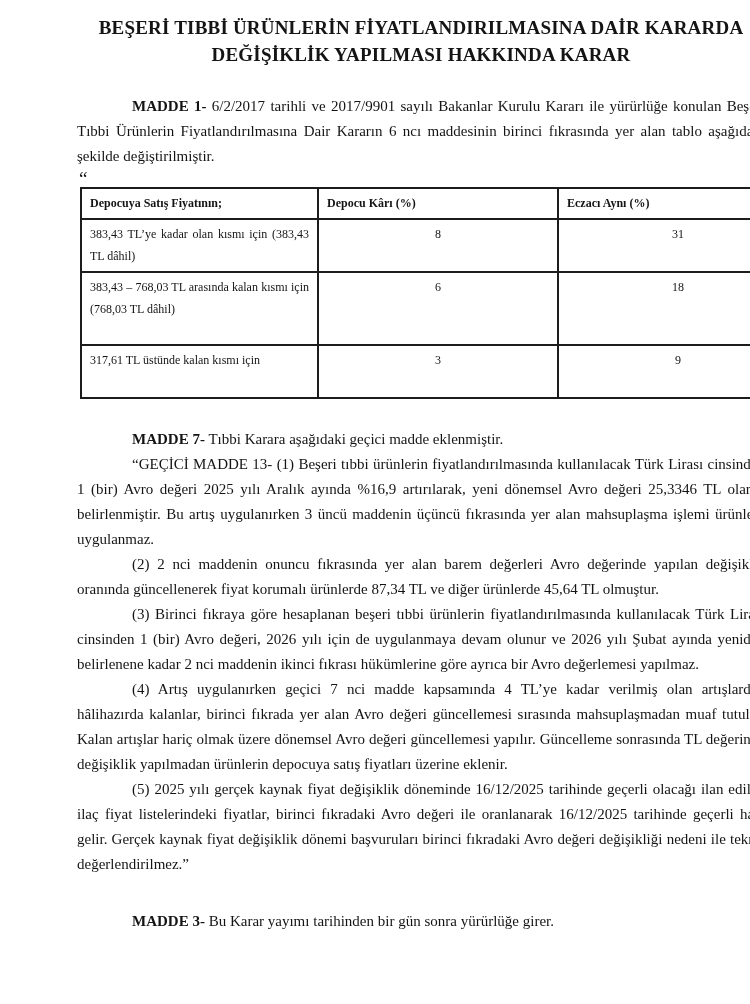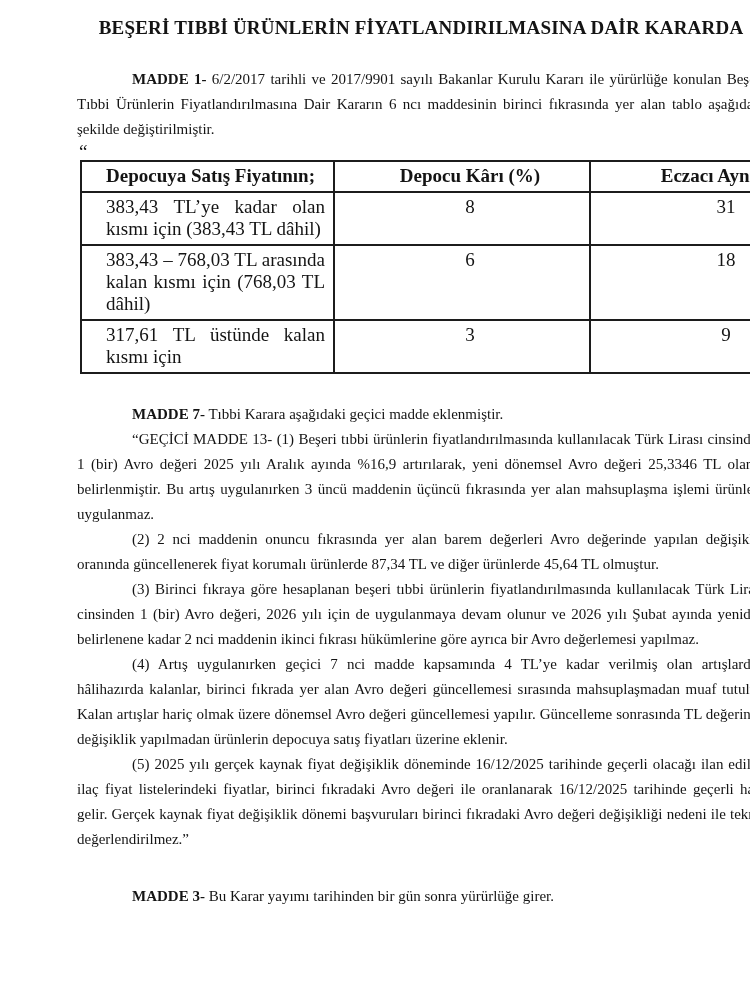--- a/index.html
+++ b/index.html
@@ -46,48 +46,49 @@
     margin-left: 2px;
   }
   table.pricing {
     width: 685px;
     margin: 1px 0 0 3px;
     border-collapse: collapse;
     table-layout: fixed;
   }
   table.pricing th, table.pricing td {
     border: 2px solid #1c1c1c;
-    font-size: 19px;
+    font-size: 12px;
     line-height: 22px;
-    padding: 3px 8px 4px 24px;
+    padding: 3px 8px 4px 8px;
     vertical-align: top;
   }
   table.pricing th { font-weight: bold; }
   th.band-header { text-align: left; width: 219px; }
-  th.num-header { text-align: center; width: 222px; }
+  th.num-header { text-align: left; width: 222px; }
   td.band-cell { text-align: justify; height: 40px; }
   td.band-cell.tall { height: 64px; }
   td.band-cell.short { height: 44px; }
   td.val-cell { text-align: center; }
   .close-quote {
     text-align: right;
     font-size: 16px;
     line-height: 16px;
     margin: 2px 4px 0 0;
   }
   .madde2-para { margin-top: 10px; }
   .madde3-para { margin-top: 32px; }
 </style>
 </head>
 <body>
 
 <div class="page">
 
   <h1 class="doc-title">
     <span>BEŞERİ TIBBİ ÜRÜNLERİN FİYATLANDIRILMASINA DAİR KARARDA</span><br>
+    <span>DEĞİŞİKLİK YAPILMASI HAKKINDA KARAR</span>
   </h1>
 
   <p class="para madde1-para">
     <b>MADDE 1-</b>
     <span>6/2/2017 tarihli ve 2017/9901 sayılı Bakanlar Kurulu Kararı ile yürürlüğe konulan Beşeri Tıbbi Ürünlerin Fiyatlandırılmasına Dair Kararın 6 ncı maddesinin birinci fıkrasında yer alan tablo aşağıdaki şekilde değiştirilmiştir.</span>
   </p>
 
   <div class="open-quote">“</div>
 
   <table class="pricing">

